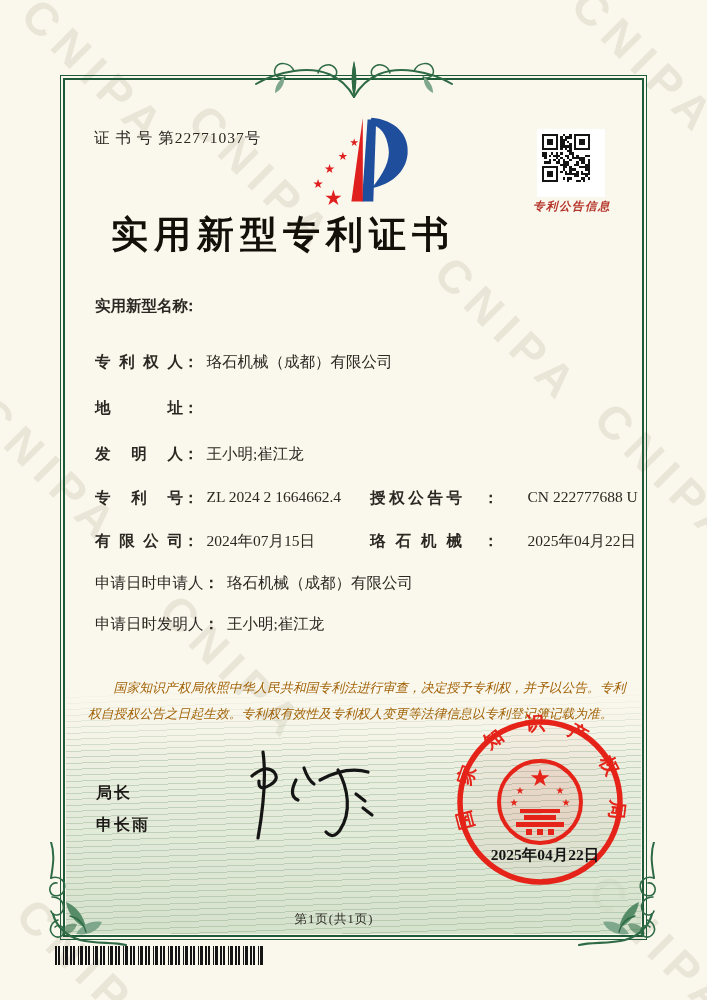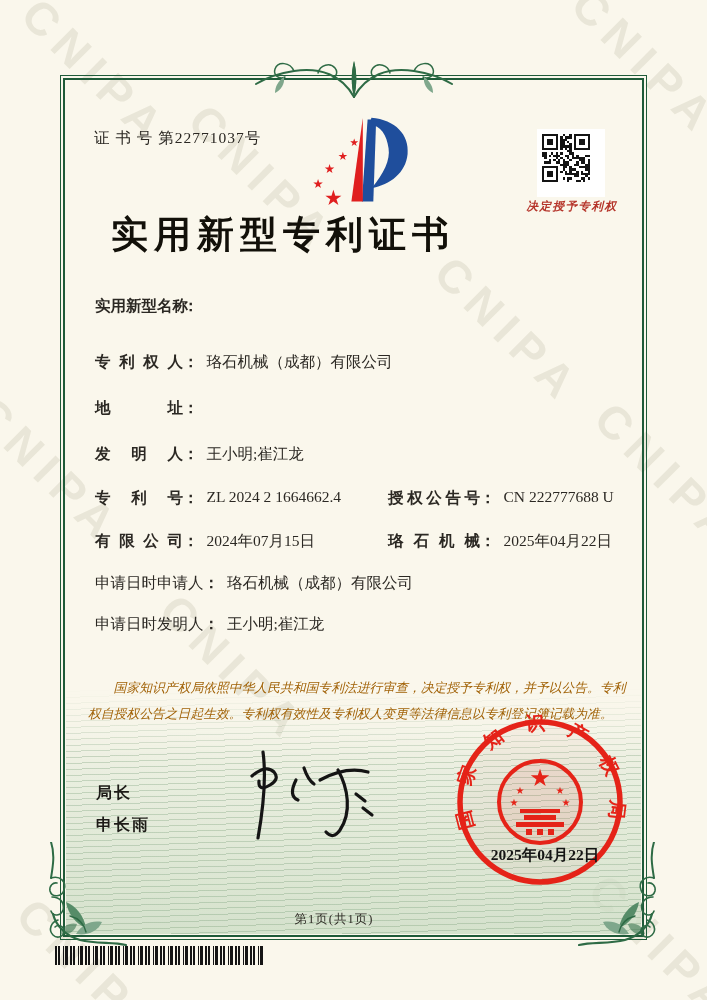--- a/index.html
+++ b/index.html
@@ -78,21 +78,21 @@
     display:flex;align-items:flex-start;white-space:nowrap;
   }
   .row .lbl{
     display:inline-block;width:88px;font-weight:600;
     text-align:justify;text-align-last:justify;flex:0 0 auto;
   }
   .row .lbl-wide{font-weight:400;flex:0 0 auto;}
   .row .colon{flex:0 0 auto;margin-right:8px;font-weight:600;}
   .row .val{white-space:normal;}
   .row .val-wrap{width:428px;line-height:22px;}
-  .row-r{left:388px;}
+  .row-r{left:370px;gap:21px;}
   .row-r .lbl{width:92px;}
   
   .declaration{
     position:absolute;left:88px;top:676px;width:548px;
     font-size:12.8px;line-height:25.5px;font-style:italic;
     text-indent:2em;color:#a16207;text-align:left;
   }
   
   .signer{
     position:absolute;left:96px;
@@ -420,21 +420,21 @@
       <rect x="16" y="20" width="1" height="1"></rect>
       <rect x="18" y="20" width="1" height="1"></rect>
       <rect x="8" y="6" width="1" height="1"></rect>
       <rect x="6" y="8" width="1" height="1"></rect>
       <rect x="10" y="6" width="1" height="1"></rect>
       <rect x="6" y="10" width="1" height="1"></rect>
       <rect x="12" y="6" width="1" height="1"></rect>
       <rect x="6" y="12" width="1" height="1"></rect>
     </svg>
 </div>
-<div class="qr-caption">决定授予专利权</div>
+<div class="qr-caption">专利公告信息</div>
 
 <div class="title">实用新型专利证书</div>
 
 <div class="row" style="top:296px">
   <span class="lbl">实用新型名称</span>
     <span class="colon">：</span>
 </div>
 <div class="row" style="top:352px">
   <span class="lbl">专利权人</span>
     <span class="colon">：</span>

